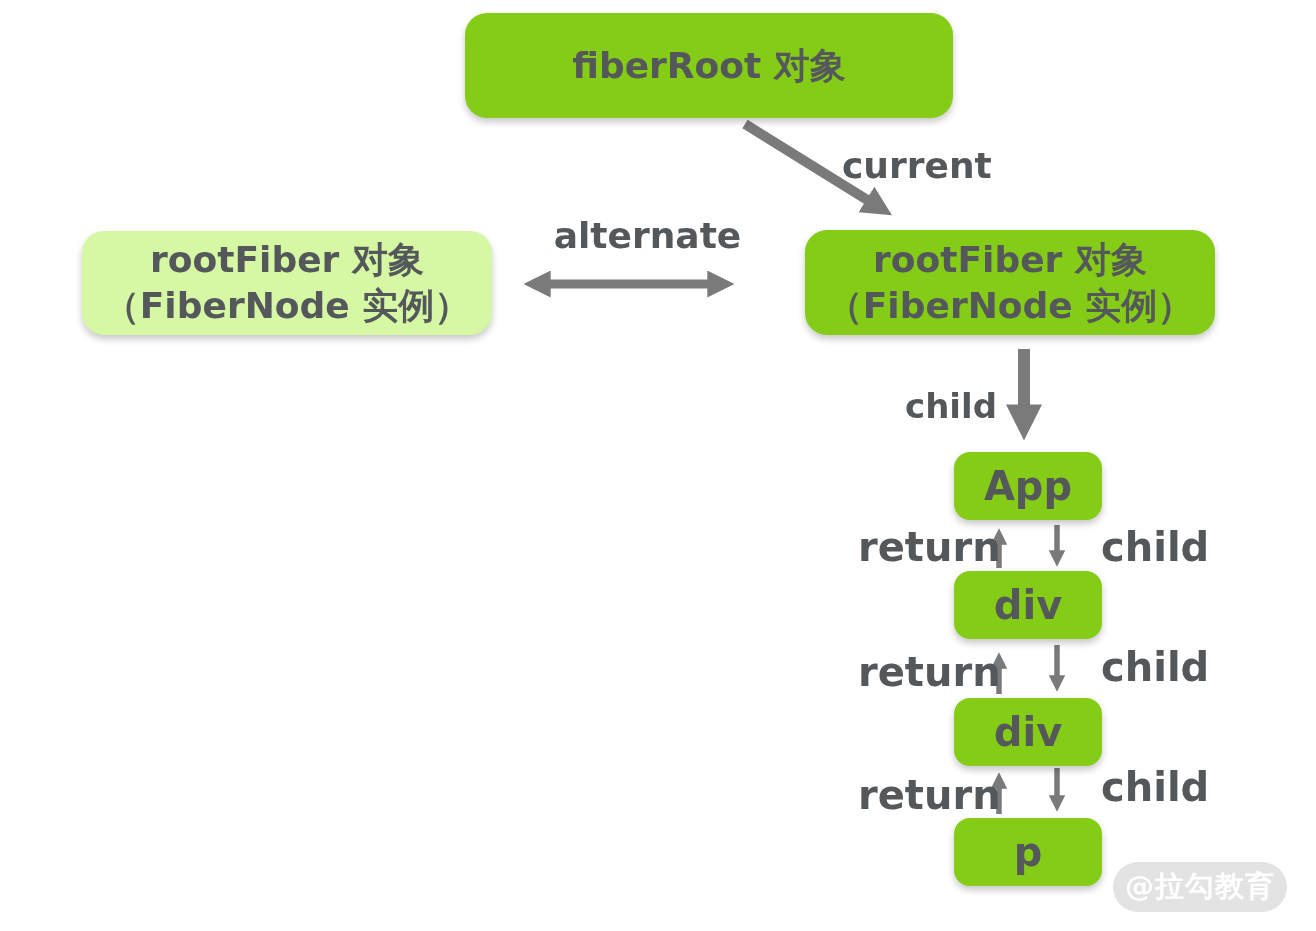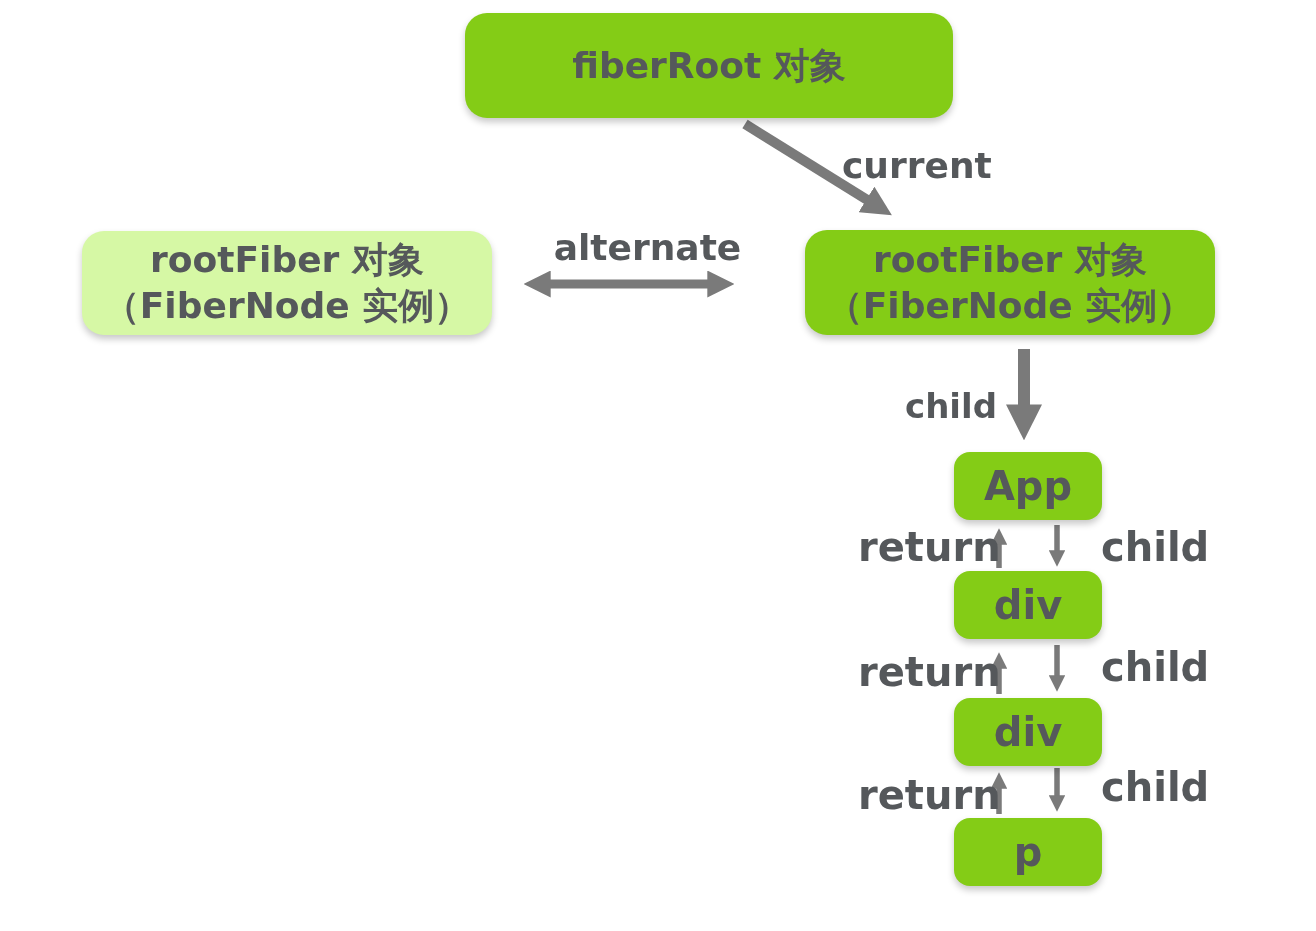--- a/index.html
+++ b/index.html
@@ -61,21 +61,21 @@
     <div>fiberRoot 对象</div>
   </div>
 
   <div class="lbl big" style="left:842px; top:146px;">current</div>
 
   <div class="box big green" style="left:82px; top:231px; width:410px; height:104px;">
     <div>rootFiber 对象</div>
     <div>（FiberNode 实例）</div>
   </div>
 
-  <div class="lbl big" style="left:545px; top:228px; width:205px; text-align:center;">alternate</div>
+  <div class="lbl big" style="left:545px; top:216px; width:205px; text-align:center;">alternate</div>
 
   <div class="box big orange" style="left:805px; top:230px; width:410px; height:105px;">
     <div>rootFiber 对象</div>
     <div>（FiberNode 实例）</div>
   </div>
 
   <div class="lbl mid" style="left:880px; top:386px; width:117px; text-align:right;">child</div>
 
   <div class="box node orange" style="left:954px; top:452px; width:148px; height:68px;">App</div>
   <div class="box node orange" style="left:954px; top:571px; width:148px; height:68px;">div</div>
@@ -84,14 +84,15 @@
 
   <div class="lbl small" style="left:858px; top:528px; width:127px; text-align:right;">return</div>
   <div class="lbl small" style="left:1101px; top:528px;">child</div>
 
   <div class="lbl small" style="left:858px; top:653px; width:127px; text-align:right;">return</div>
   <div class="lbl small" style="left:1101px; top:648px;">child</div>
 
   <div class="lbl small" style="left:858px; top:776px; width:127px; text-align:right;">return</div>
   <div class="lbl small" style="left:1101px; top:768px;">child</div>
 
+  <div class="watermark">@拉勾教育</div>
 
 </div>
 
 </body></html>

